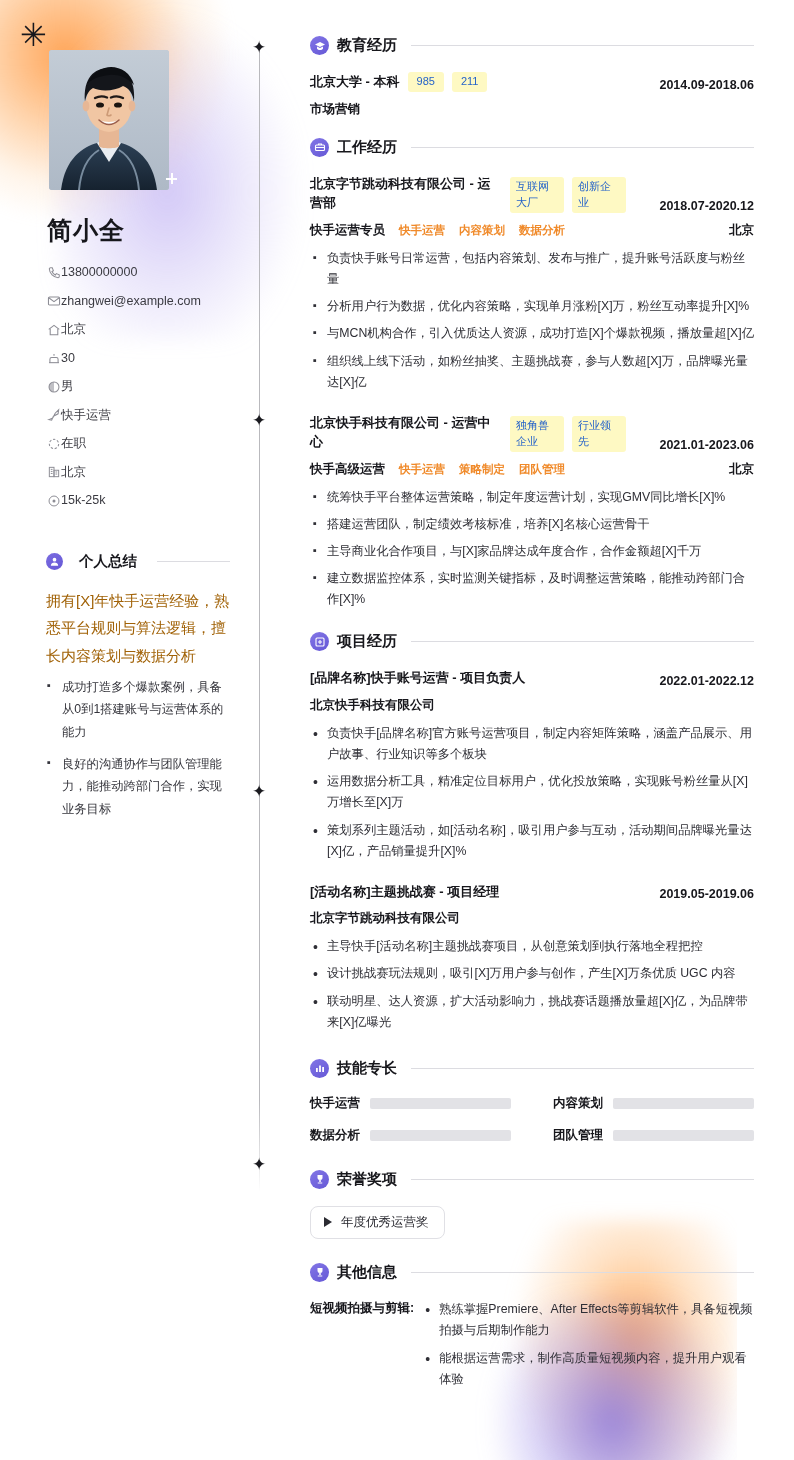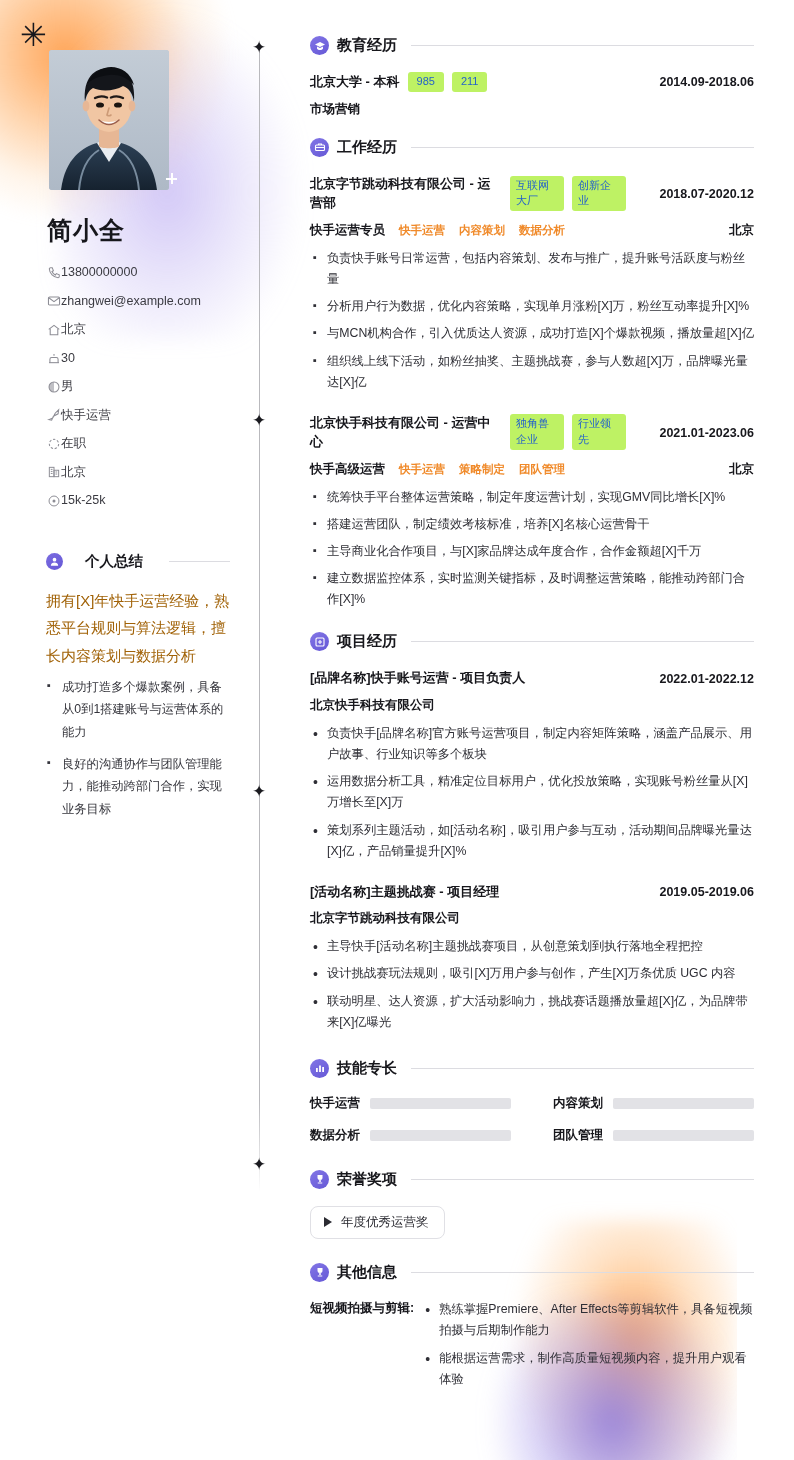--- a/index.html
+++ b/index.html
@@ -99,21 +99,21 @@
   }
   .contact-item .ic {
     width:15px; height:15px; flex:none; display:flex;
     align-items:center; justify-content:center; color:#8d8d95;
   }
   .contact-item .ic svg { display:block; }
 
   
   .side-section { margin-top:44px; }
   .side-head {
-    display:flex; align-items:center; gap:22px; margin-bottom:16px;
+    display:flex; align-items:center; gap:16px; margin-bottom:16px;
   }
   .side-head .title {
     font-size:14.5px; font-weight:700; color:#17171c; white-space:nowrap;
   }
   .side-head .rule {
     flex:1; height:1px; background:#dcdce1; margin-left:4px;
   }
   .badge-ic {
     width:17px; height:17px; border-radius:50%;
     background:linear-gradient(145deg,#7b6ce0,#6558d6);
@@ -142,30 +142,30 @@
   .badge-ic-lg {
     width:19px; height:19px; border-radius:50%;
     background:linear-gradient(145deg,#8376e6,#6558d6);
     display:flex; align-items:center; justify-content:center;
     color:#fff; flex:none;
   }
   .badge-ic-lg svg { display:block; }
 
   .entry { margin-bottom:20px; }
   .entry-row1 {
-    display:flex; align-items:center; gap:8px; margin-bottom:9px;
+    display:flex; align-items:flex-end; gap:8px; margin-bottom:9px;
   }
   .entry-title {
     font-size:13px; font-weight:700; color:#17171c; line-height:1.5;
     flex:0 1 auto; max-width:192px;
   }
   .entry-title.wide { max-width:330px; }
   .tag-group { display:flex; gap:8px; flex:0 0 auto; }
   .tag-blue {
-    background:#bef264; color:#2563c9; font-size:11px;
+    background:#fef9c3; color:#2563c9; font-size:11px;
     padding:2px 6px; border-radius:3px; width:54px;
     line-height:1.45; text-align:left;
   }
   .entry-date {
     margin-left:auto; font-size:12.5px; font-weight:700;
     color:#17171c; white-space:nowrap; padding-top:1px;
   }
 
   .entry-row2 {
     display:flex; align-items:center; gap:14px; margin-bottom:9px;

